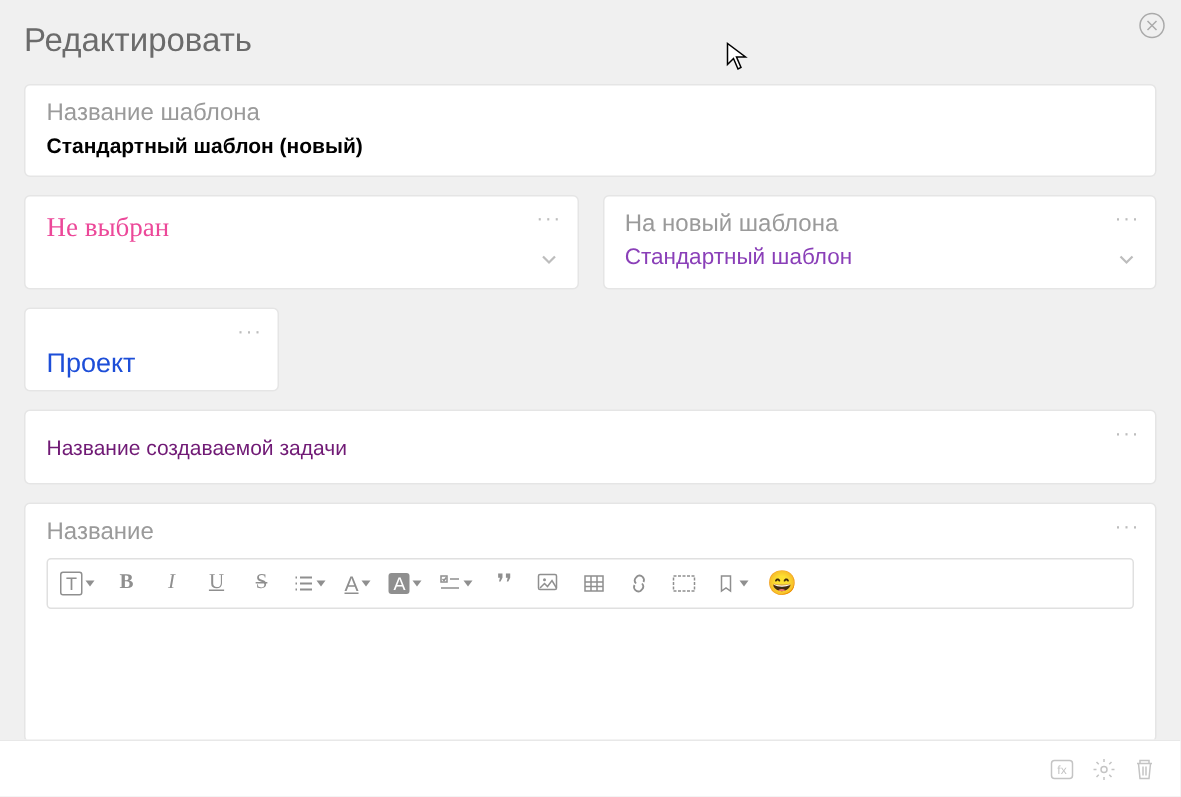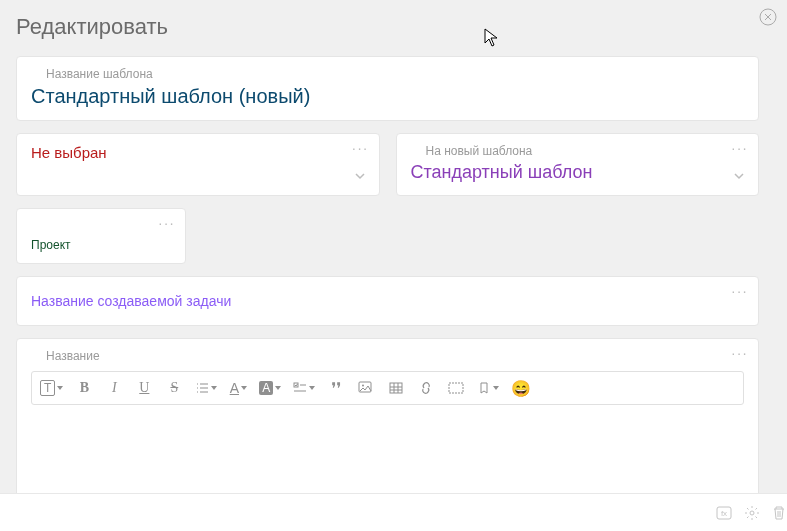--- a/index.html
+++ b/index.html
@@ -16,51 +16,52 @@
     position: absolute;
     top: 8px;
     right: 10px;
     width: 18px;
     height: 18px;
     cursor: pointer;
     color: #aaa;
   }
   .close-btn svg { display:block; }
   .page {
-    padding: 14px 28px 0 16px;
+    padding: 14px 16px 0 16px;
   }
   .title {
     font-size: 22px;
     font-weight: 400;
     color: #6b6b6b;
     margin-bottom: 16px;
   }
   .card {
     background: #fff;
     border: 1px solid #e5e5e5;
     border-radius: 4px;
     position: relative;
     padding: 10px 14px 12px 14px;
   }
   .label {
-    font-size: 12px;
+    font-size: 16px;
     color: #9a9a9a;
     margin-bottom: 4px;
-    margin-left: 15px;
   }
   .value-purple {
-    font-size: 20px;
-    color: #0c4a6e;
+    font-size: 14px;
+    color: #000000;
+    font-weight: bold;
   }
   .value-gray {
+    font-size: 18px;
+    color: #ec4899;
+    font-family: Liberation Serif, serif;
+  }
+  .value-purplesmall {
     font-size: 15px;
-    color: #b91c1c;
-  }
-  .value-purplesmall {
-    font-size: 18px;
     color: #8a3fb8;
   }
   .row {
     display: flex;
     gap: 16px;
     margin-top: 12px;
   }
   .col { flex: 1; }
   .more-dots {
     position: absolute;
@@ -80,31 +81,31 @@
     cursor: pointer;
   }
   .chev svg { display:block; }
   .small-card {
     width: 170px;
     height: 56px;
     display: flex;
     align-items: center;
   }
   .small-card .label2 {
-    font-size: 12px;
-    color: #14532d;
+    font-size: 18px;
+    color: #1d4ed8;
     margin-top: 20px;
   }
   .taskname-card {
     margin-top: 12px;
     padding: 16px 14px;
   }
   .taskname {
     font-size: 14px;
-    color: #8b5cf6;
+    color: #701a75;
   }
   .desc-card {
     margin-top: 12px;
     padding: 10px 14px 14px 14px;
     min-height: 160px;
   }
   .toolbar {
     margin-top: 8px;
     border: 1px solid #e0e0e0;
     border-radius: 3px;
@@ -139,20 +140,21 @@
     bottom: 0;
     left: 0;
     right: 0;
     height: 38px;
     background: #fff;
     border-top: 1px solid #e8e8e8;
     display: flex;
     justify-content: flex-end;
     align-items: center;
     gap: 10px;
+    padding-right: 16px;
     color: #c4c4c4;
   }
   .footer .fbtn { cursor:pointer; display:inline-flex; }
   .footer svg { display:block; }
   .cursor {
     position: absolute;
     left: 484px;
     top: 28px;
     pointer-events: none;
     color: #000;

